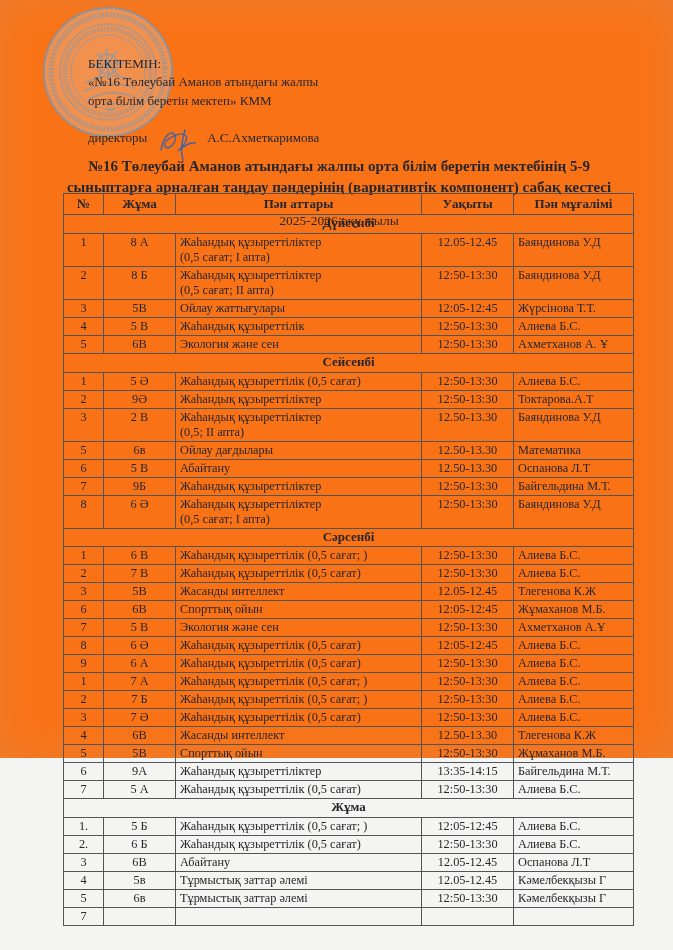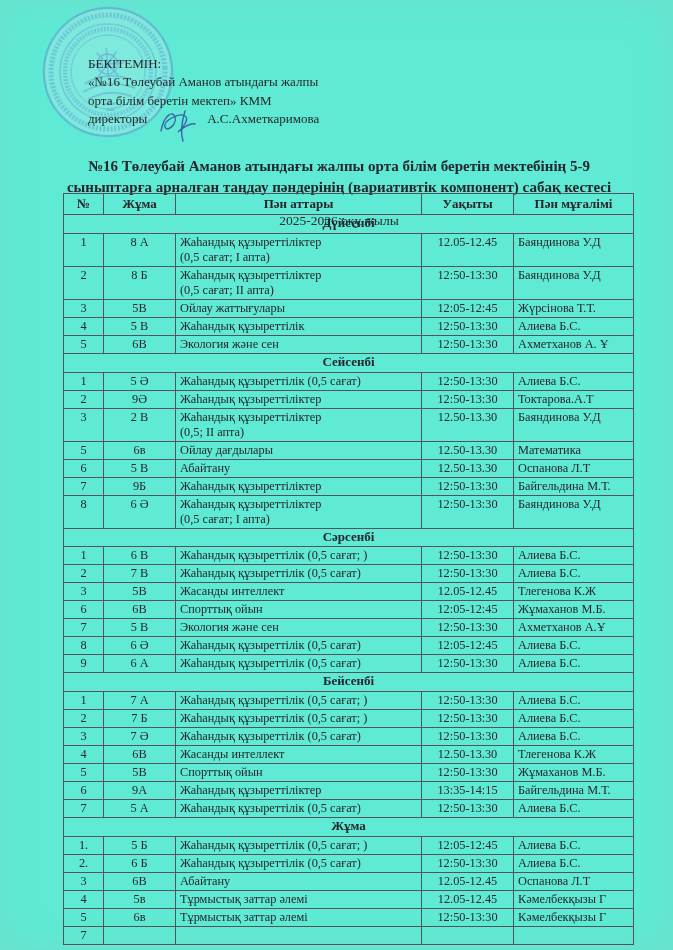--- a/index.html
+++ b/index.html
@@ -5,37 +5,37 @@
   html,body{margin:0;padding:0;}
   body{
     width:673px;height:950px;
     background:#f4f4f2;
     font-family:"Liberation Serif", serif;
     color:#26262c;
     overflow:hidden;
   }
   .page{
     position:relative;
-    width:673px;height:950px;
-    background:#5eead4;
+    width:673px;height:758px;
+    background:#f97316;
     box-shadow:inset 0 0 40px rgba(180,180,175,.18);
   }
   
   .stamp{
     position:absolute;left:40px;top:4px;width:136px;height:136px;
     filter:blur(.35px);
     transform:rotate(-4deg);
     z-index:1;
   }
   
   .approval{
     position:absolute;left:88px;top:55px;z-index:2;
     font-size:13px;line-height:1.42;white-space:nowrap;
   }
-  .approval .sig-line{display:flex;align-items:center;}
+  .approval .sig-line{display:flex;align-items:center;margin-top:19px;}
   .approval .sig{width:46px;height:38px;margin:-10px 4px -18px 10px;}
   
   .title{
     position:absolute;left:56px;top:156px;width:566px;z-index:2;
     text-align:center;font-weight:bold;font-size:15px;line-height:1.4;
   }
   .title .year{font-weight:normal;font-size:13.5px;margin-top:14px;}
   
   table.schedule{
     position:absolute;left:63px;top:193px;z-index:2;
@@ -264,23 +264,20 @@
           <td class="time">12:05-12:45</td>
           <td class="teacher">Алиева Б.С.</td>
         </tr>
         <tr>
           <td class="num">9</td>
           <td class="cls">6 А</td>
           <td class="subj">Жаһандық құзыреттілік (0,5 сағат)</td>
           <td class="time">12:50-13:30</td>
           <td class="teacher">Алиева Б.С.</td>
         </tr>
-        <tr class="day-row">
-          <td colspan="5">Бейсенбі</td>
-        </tr>
         <tr>
           <td class="num">1</td>
           <td class="cls">7 А</td>
           <td class="subj">Жаһандық құзыреттілік (0,5 сағат; )</td>
           <td class="time">12:50-13:30</td>
           <td class="teacher">Алиева Б.С.</td>
         </tr>
         <tr>
           <td class="num">2</td>
           <td class="cls">7 Б</td>

